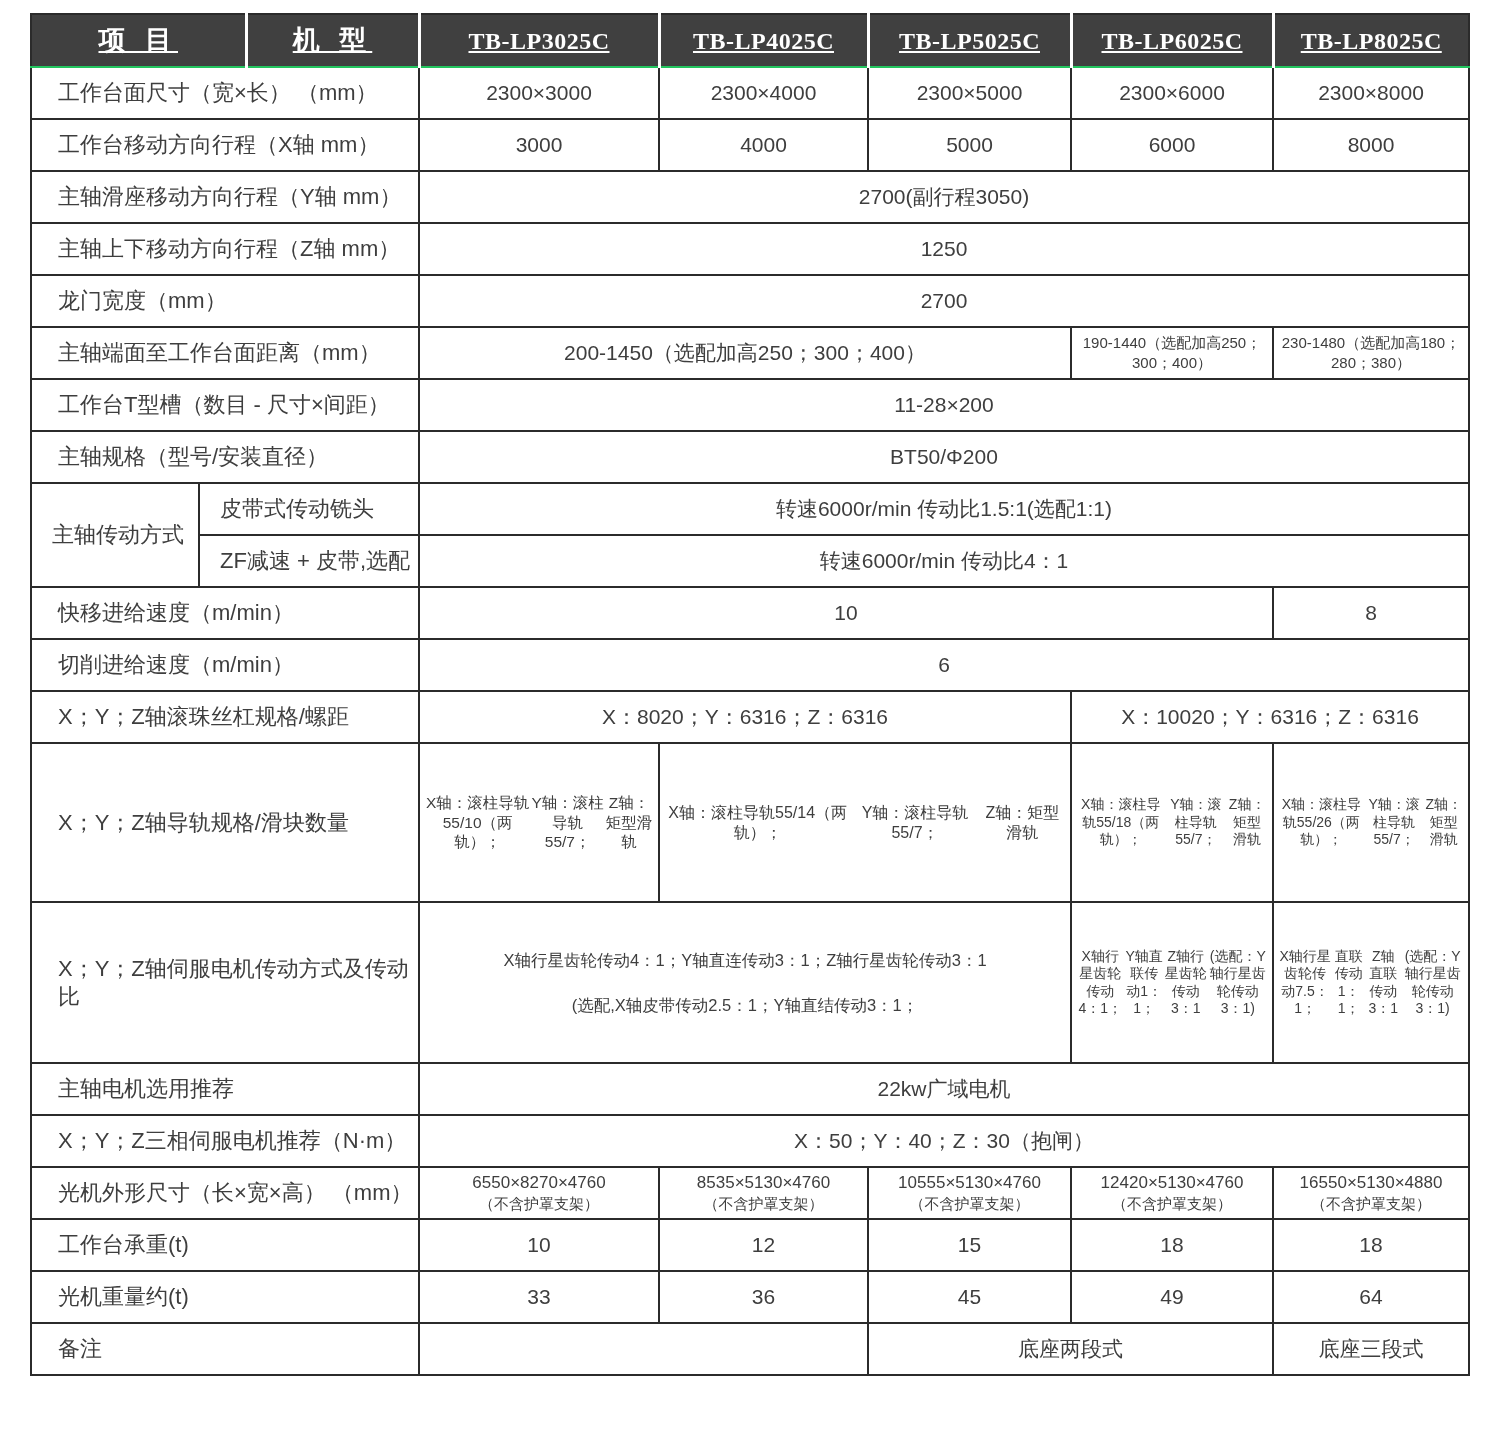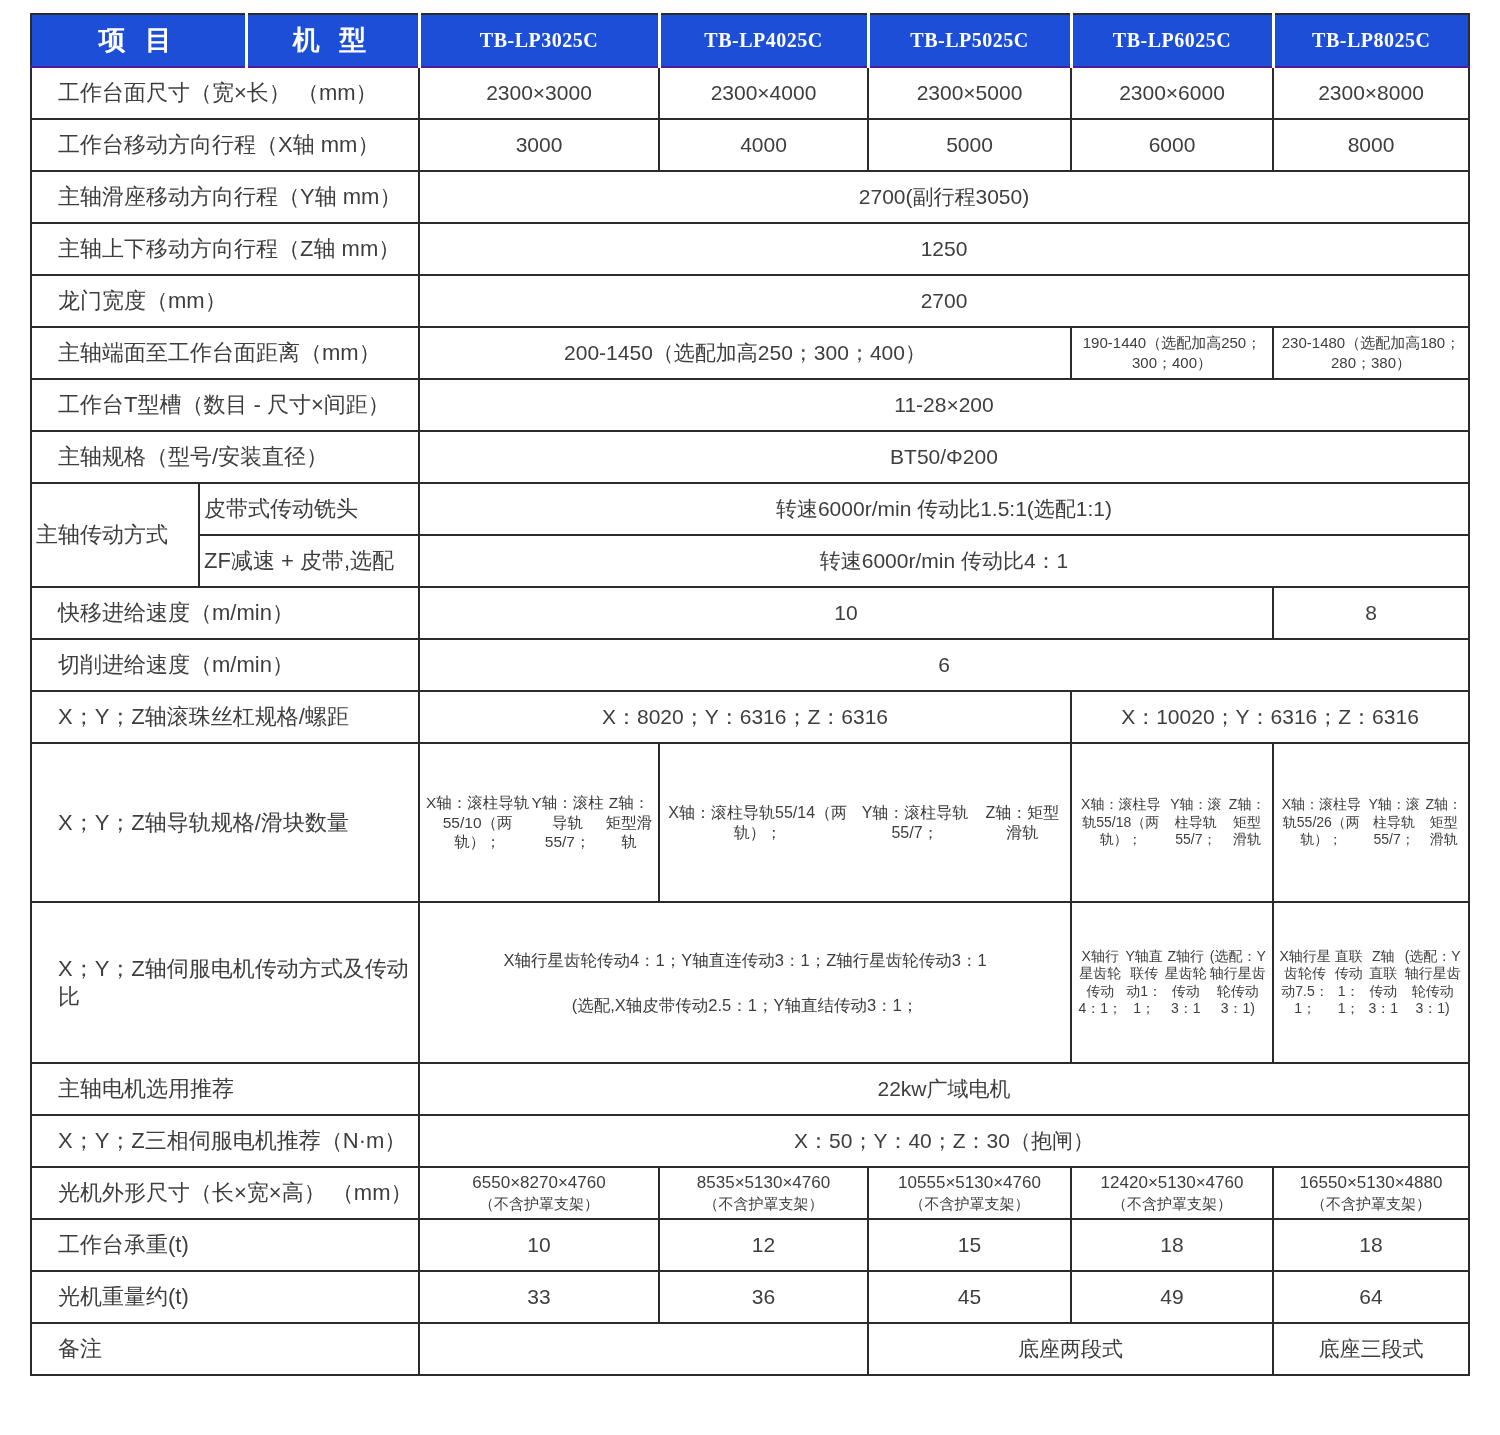--- a/index.html
+++ b/index.html
@@ -19,43 +19,44 @@
     text-align:center;
     font-size:21px;
     line-height:1.25;
     padding:2px 4px;
     overflow:hidden;
     word-break:break-word;
   }
   
   tr.hdr{height:53px;}
   td.hd{
-    background:#1d4ed8;
+    background:#404040;
     color:#ffffff;
     font-weight:bold;
     border-top:2px solid #2b2b2b;
-    border-bottom:2px solid #4c1d95;
+    border-bottom:2px solid #22c55e;
     border-left:3px solid #ffffff;
+    text-decoration:underline;
   }
   td.hd-cn{font-size:27px;letter-spacing:6px;}
-  td.hd-model{font-family:"Liberation Serif","DejaVu Serif",serif;font-size:20px;letter-spacing:0.5px;}
+  td.hd-model{font-family:"Liberation Serif","DejaVu Serif",serif;font-size:24px;letter-spacing:0.5px;}
   td.hd-first{border-left:2px solid #2b2b2b;}
   td.hd-last{border-right:2px solid #2b2b2b;}
   
   tr.r{height:52px;}
   tr.r-tall1{height:159px;}
   tr.r-tall2{height:161px;}
   td.lbl{
     text-align:left;
     padding-left:26px;
     font-size:22px;
   }
   td.sublbl{
     text-align:left;
-    padding-left:4px;
+    padding-left:20px;
     font-size:22px;
   }
   td.small{font-size:15px;line-height:1.35;padding:2px 0;}
   .stack{
     display:flex;flex-direction:row;justify-content:space-evenly;
     height:100%;width:100%;
   }
   .stack-gap{
     display:flex;flex-direction:column;justify-content:flex-end;gap:24px;
     height:100%;width:100%;

